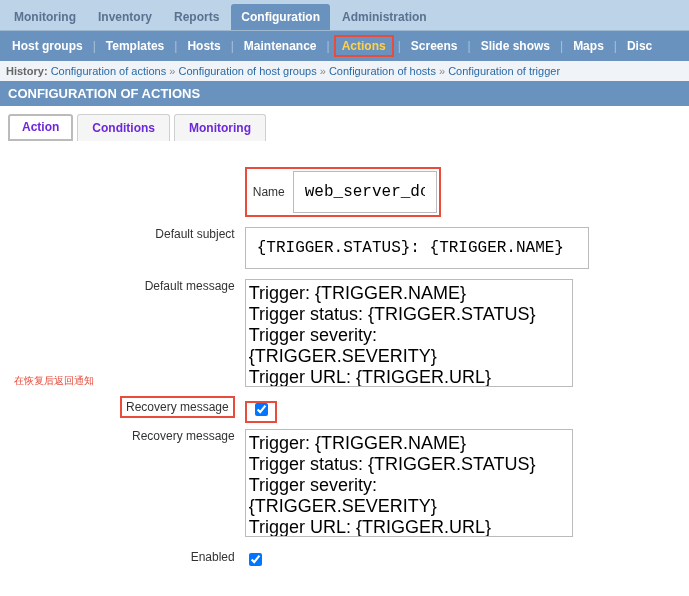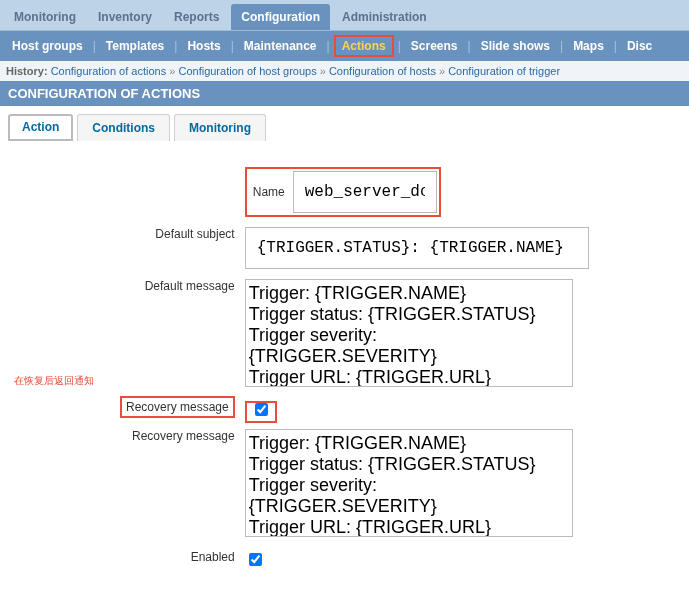--- a/index.html
+++ b/index.html
@@ -8,21 +8,21 @@
 .topnav .titem.active{background:#6a92be;color:#fff}
 .subnav{background:#6a92be;padding:4px 6px;display:flex;align-items:center;white-space:nowrap;overflow:hidden}
 .subnav .sitem{color:#fff;font-weight:bold;padding:2px 6px;cursor:pointer}
 .subnav .sep{color:#a7c0db;padding:0 4px}
 .subnav .hilite{border:2px solid #e74c3c;color:#ffd24d}
 .history{background:#f0f4f8;padding:4px 6px;font-size:11px;color:#666;white-space:nowrap;overflow:hidden}
 .history a{color:#2a6aa6;text-decoration:none}
 .history .bq{color:#888}
 .hdrbar{background:#6a92be;color:#fff;font-weight:bold;padding:5px 8px;font-size:13px}
 .tabs{padding:8px 8px 0 8px;display:flex;gap:4px}
-.tabs .tab{border:1px solid #cfcfcf;border-bottom:none;background:#f5f5f5;padding:6px 14px;color:#0369a1;font-weight:bold;cursor:pointer;border-radius:3px 3px 0 0}
+.tabs .tab{border:1px solid #cfcfcf;border-bottom:none;background:#f5f5f5;padding:6px 14px;color:#6d28d9;font-weight:bold;cursor:pointer;border-radius:3px 3px 0 0}
 .tabs .tab.active{background:#fff;border-color:#bbb}
 .tabs .tabhl{border:2px solid #e74c3c;padding:4px 12px}
 .formwrap{padding:20px 8px 8px 8px}
 table.form{margin-left:110px}
 table.form td.lbl{text-align:right;padding:4px 8px 4px 0;vertical-align:top;white-space:nowrap;color:#333}
 table.form td.ctl{padding:4px 0;vertical-align:top}
 input[type=text]{width:320px;border:1px solid #bbb;padding:11px;font-family:Liberation Mono, monospace;font-size:16px}
 .namebox{border:2px solid #e74c3c;padding:2px;display:inline-flex;align-items:center}
 .namebox .namelbl{padding:0 8px 0 4px}
 .namebox input{width:120px}

